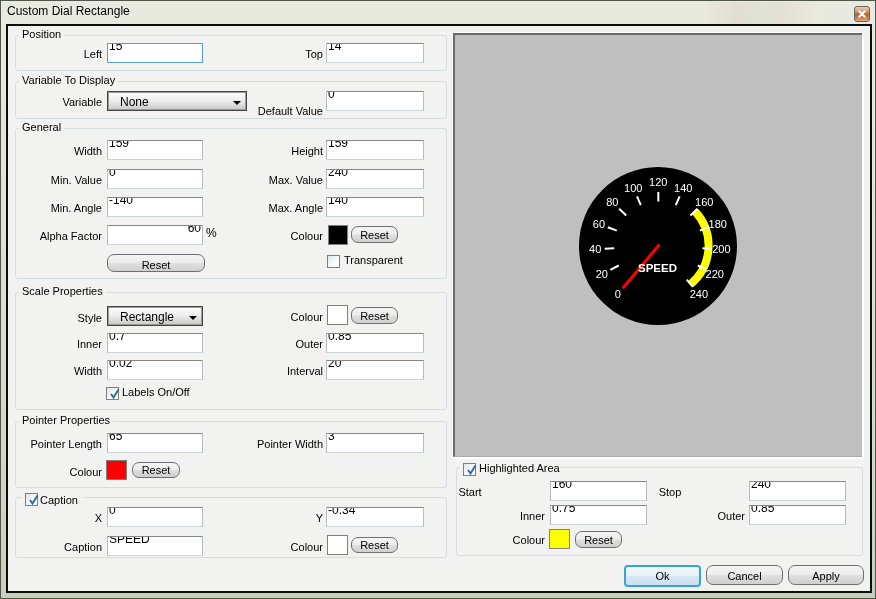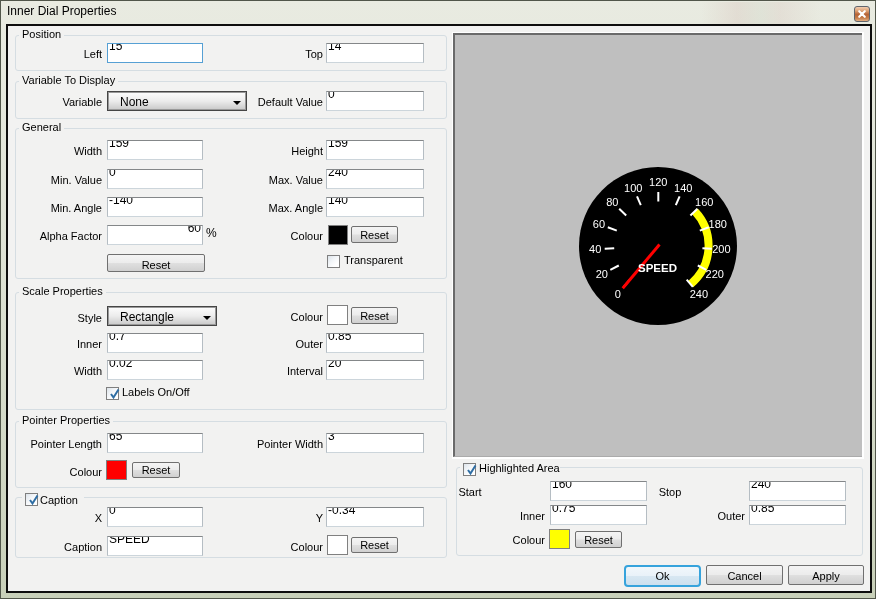--- a/index.html
+++ b/index.html
@@ -23,50 +23,50 @@
       font-family:"Liberation Sans",sans-serif;font-size:12px;color:#000;
       padding:1px 3px 16px 1px;line-height:16px;}
   .tb.foc{border:1px solid #56a0d4;}
   .tb.ra{text-align:right;padding-right:1px;}
   .combo{position:absolute;box-sizing:border-box;height:20px;
       border:1px solid #454545;outline:1px solid #999999;outline-offset:-2px;
       background:linear-gradient(180deg,#fdfdfd 0%,#ececec 50%,#c8c8c8 100%);
       font-size:12px;padding:3px 0 0 12px;line-height:14px;}
   .combo .arr{position:absolute;right:5px;top:9px;width:0;height:0;
       border-left:4.5px solid transparent;border-right:4.5px solid transparent;border-top:4.5px solid #000;}
-  .btn{position:absolute;box-sizing:border-box;border:1px solid #707070;border-radius:2px;
+  .btn{position:absolute;box-sizing:border-box;border:1px solid #707070;border-radius:7px;
       background:linear-gradient(180deg,#f4f4f4 0%,#ececec 48%,#dfdfdf 52%,#d0d0d0 100%);
       font-family:"Liberation Sans",sans-serif;font-size:11px;color:#000;text-align:center;}
   .swatch{position:absolute;box-sizing:border-box;border:1px solid #808080;}
   .cb{position:absolute;width:13px;height:13px;box-sizing:border-box;border:1px solid #7f7f7f;
       background:linear-gradient(135deg,#dde4ea 0%,#f2f5f8 40%,#ffffff 75%);}
   .cb svg{position:absolute;left:0px;top:0px;}
 </style>
 </head>
 <body>
 <div id="win">
   <div class="streak" style="left:700px;width:120px;background:linear-gradient(90deg,rgba(195,155,150,0) 0%,rgba(198,158,152,0.18) 30%,rgba(172,182,162,0.15) 50%,rgba(200,162,158,0.16) 66%,rgba(195,155,150,0) 100%);"></div>
-  <div id="title">Inner Dial Properties</div>
+  <div id="title">Custom Dial Rectangle</div>
   <div id="closebtn">
       <svg width="14" height="14" style="position:absolute;left:0;top:0;">
         <path d="M4.2 4.2 L9.8 9.8 M9.8 4.2 L4.2 9.8" stroke="#ffffff" stroke-width="2.1" stroke-linecap="round"></path>
       </svg>
     </div>
   <div id="client"></div>
   <div class="grp" style="left:14px;top:34px;width:432px;height:36px;"></div>
   <div class="gl" style="left:18px;top:27px;">Position</div>
   <div class="lbl r" style="left:-49px;top:47px;">Left</div>
   <input class="tb foc" style="left: 106px; top: 42px; width: 96px;" value="15" readonly="">
   <div class="lbl r" style="left:172px;top:47px;">Top</div>
   <input class="tb" style="left: 325px; top: 42px; width: 98px;" value="14" readonly="">
   <div class="grp" style="left:14px;top:80px;width:432px;height:38px;"></div>
   <div class="gl" style="left:18px;top:73px;">Variable To Display</div>
   <div class="lbl r" style="left:-49px;top:95px;">Variable</div>
   <div class="combo" style="left:106px;top:90px;width:140px;">None<span class="arr"></span></div>
-  <div class="lbl r" style="left:172px;top:95px;">Default Value</div>
+  <div class="lbl r" style="left:172px;top:104px;">Default Value</div>
   <input class="tb" style="left: 325px; top: 90px; width: 98px;" value="0" readonly="">
   <div class="grp" style="left:14px;top:127px;width:432px;height:151px;"></div>
   <div class="gl" style="left:18px;top:120px;">General</div>
   <div class="lbl r" style="left:-49px;top:144px;">Width</div>
   <input class="tb" style="left: 106px; top: 139px; width: 96px;" value="159" readonly="">
   <div class="lbl r" style="left:172px;top:144px;">Height</div>
   <input class="tb" style="left: 325px; top: 139px; width: 98px;" value="159" readonly="">
   <div class="lbl r" style="left:-49px;top:173px;">Min. Value</div>
   <input class="tb" style="left: 106px; top: 168px; width: 96px;" value="0" readonly="">
   <div class="lbl r" style="left:172px;top:173px;">Max. Value</div>
@@ -80,21 +80,21 @@
   <div class="lbl" style="left:205px;top:226px;font-size:12px;">%</div>
   <div class="lbl r" style="left:172px;top:229px;">Colour</div>
   <div class="swatch" style="left:327px;top:224px;width:20px;height:20px;background:#000;"></div>
   <div class="btn" style="left:350px;top:225px;width:47px;height:17px;"><span style="display:inline-block;line-height:16px;">Reset</span></div>
   <div class="btn" style="left:106px;top:253px;width:98px;height:18px;"><span style="display:inline-block;line-height:20px;">Reset</span></div>
   <div class="cb" style="left:326px;top:254px;"></div>
   <div class="lbl" style="left:343px;top:253px;">Transparent</div>
   <div class="grp" style="left:14px;top:291px;width:432px;height:118px;"></div>
   <div class="gl" style="left:18px;top:284px;">Scale Properties</div>
   <div class="lbl r" style="left:-49px;top:311px;">Style</div>
-  <div class="combo" style="left:106px;top:305px;width:110px;">Rectangle<span class="arr"></span></div>
+  <div class="combo" style="left:106px;top:305px;width:96px;">Rectangle<span class="arr"></span></div>
   <div class="lbl r" style="left:172px;top:310px;">Colour</div>
   <div class="swatch" style="left:326px;top:304px;width:21px;height:20px;background:#fff;"></div>
   <div class="btn" style="left:350px;top:306px;width:47px;height:17px;"><span style="display:inline-block;line-height:16px;">Reset</span></div>
   <div class="lbl r" style="left:-49px;top:337px;">Inner</div>
   <input class="tb" style="left: 106px; top: 332px; width: 96px;" value="0.7" readonly="">
   <div class="lbl r" style="left:172px;top:337px;">Outer</div>
   <input class="tb" style="left: 325px; top: 332px; width: 98px;" value="0.85" readonly="">
   <div class="lbl r" style="left:-49px;top:364px;">Width</div>
   <input class="tb" style="left: 106px; top: 359px; width: 96px;" value="0.02" readonly="">
   <div class="lbl r" style="left:172px;top:364px;">Interval</div>

